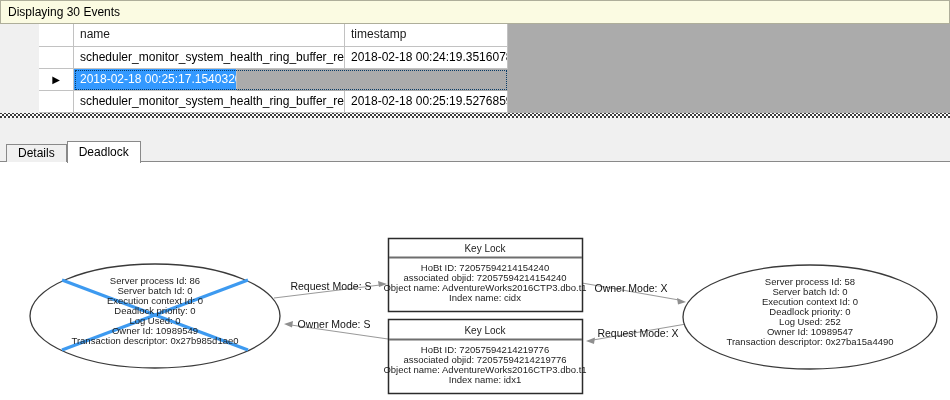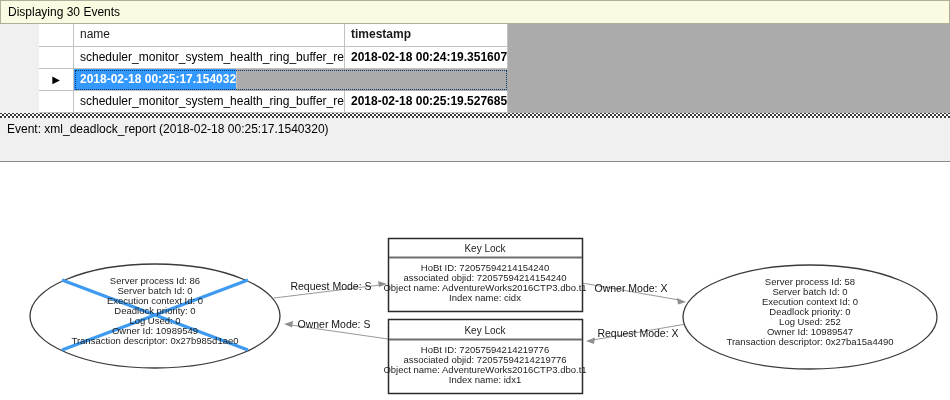--- a/index.html
+++ b/index.html
@@ -35,21 +35,21 @@
     background: #fff;
     border-right: 1px solid #c2c2c2;
     border-bottom: 1px solid #c2c2c2;
     line-height: 21px;
     white-space: nowrap;
     overflow: hidden;
   }
   .c-rowhdr { width: 35px; flex: none; text-align: center; color: #111; }
   .row-main { display: flex; width: 434px; flex: none; position: relative; }
   .c-name { width: 271px; flex: none; padding-left: 6px; }
-  .c-ts   { width: 163px; flex: none; padding-left: 6px; font-weight: bold; }
+  .c-ts   { width: 163px; flex: none; padding-left: 6px; }
   .g-head .g-cell { background: #fff; color: #1a1a1a; }
   .g-row.sel .c-name, .g-row.sel .c-ts {
     background: #3399ff; color: #fff;
   }
   .g-row.sel .row-main {
     outline: 1px dotted #073a66; outline-offset: -2px;
   }
   .cur-arrow {
     font-size: 10px; line-height: 21px; color: #000;
   }
@@ -147,22 +147,25 @@
         </div>
       </div>
 
     </div>
   </div>
 
   <div class="splitter"></div>
 
   <div class="detail-pane">
 
-    <div class="event-label">Event: xml_deadlock_report (2018-02-18 00:25:17.1540320)</div>
-
+
+    <div class="tab-strip">
+      <div class="tab">Details</div>
+      <div class="tab active">Deadlock</div>
+    </div>
 
     <div class="graph-panel">
       <svg width="950" height="239" viewBox="0 161 950 239">
 
         <g>
           <line x1="274" y1="297" x2="380" y2="284" stroke="#9a9a9a" stroke-width="1.2"></line>
           <polygon points="387,283 378,280 379,286" fill="#8f8f8f"></polygon>
         </g>
         <g>
           <line x1="388" y1="338" x2="291" y2="324" stroke="#9a9a9a" stroke-width="1.2"></line>

